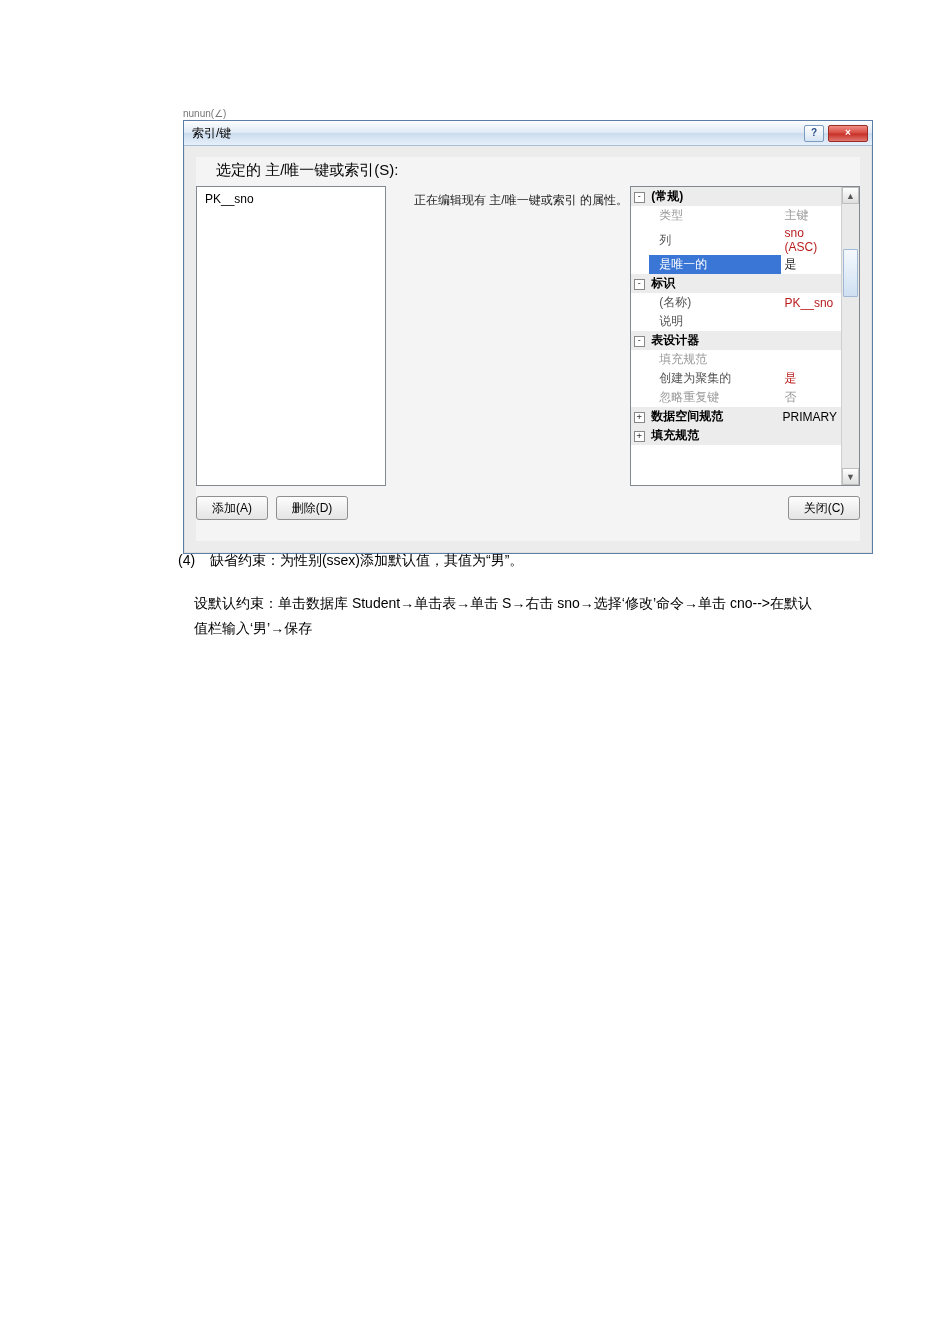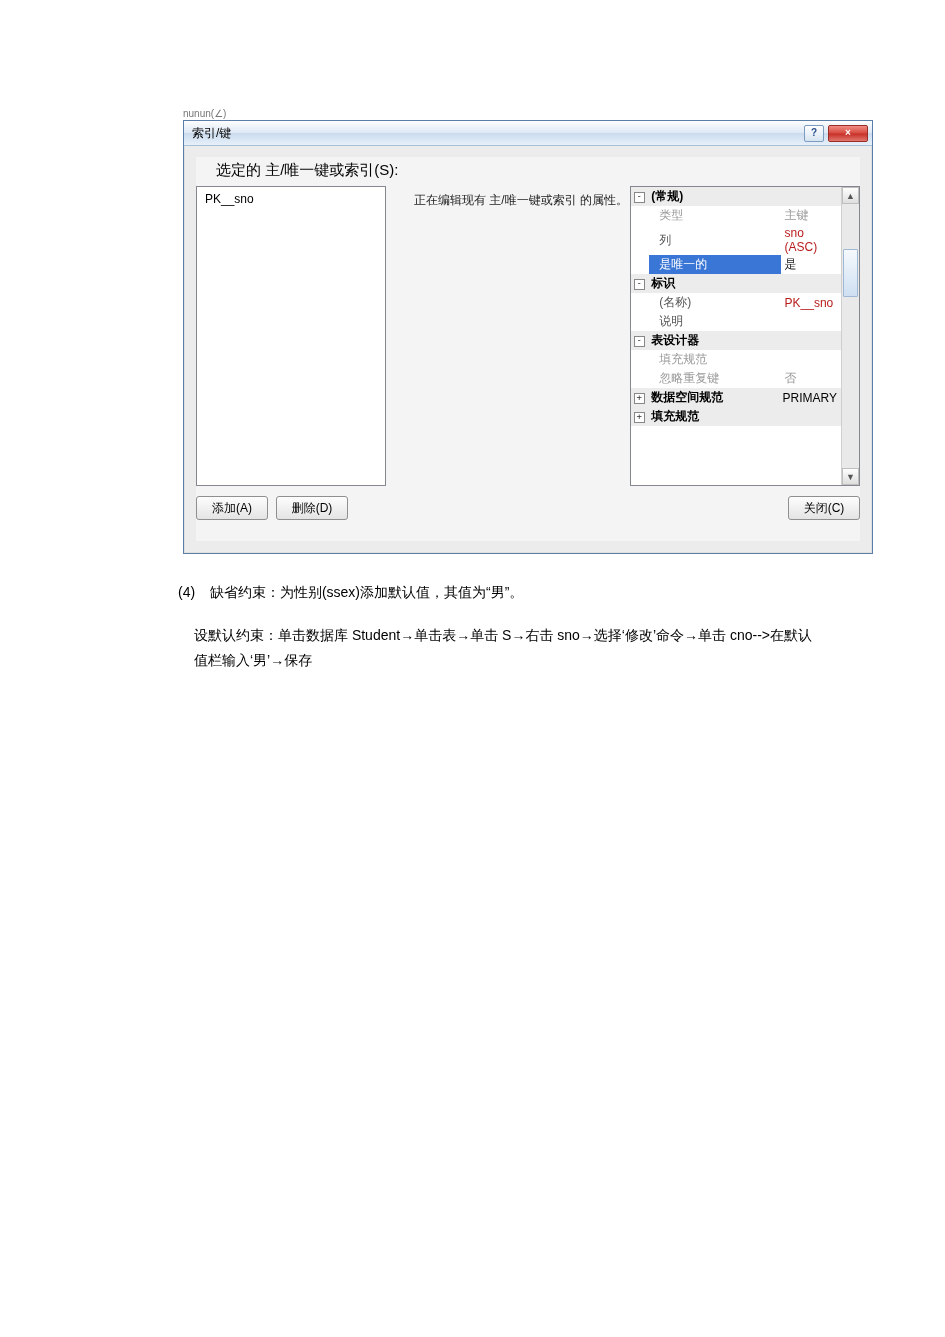--- a/index.html
+++ b/index.html
@@ -229,21 +229,21 @@
     display: inline-flex;
     align-items: center;
     justify-content: center;
     box-sizing: border-box;
   }
 
   
   .doc-text {
     position: absolute;
     left: 178px;
-    top: 580px;
+    top: 548px;
     width: 640px;
     font-size: 14px;
     color: #000;
     line-height: 1.8;
   }
   .doc-text .item4-label {
     display: inline-block;
     width: 28px;
   }
   .doc-text .para-indent {
@@ -332,20 +332,25 @@
 
                 <tr class="cat">
                   <td class="expander"><span class="boxed-expander">-</span></td>
                   <td class="catname" colspan="2">表设计器</td>
                 </tr>
                 <tr class="prop dim">
                   <td class="indent"></td>
                   <td class="label">填充规范</td>
                   <td class="value"></td>
                 </tr>
+                <tr class="prop">
+                  <td class="indent"></td>
+                  <td class="label">创建为聚集的</td>
+                  <td class="value">是</td>
+                </tr>
                 <tr class="prop dim">
                   <td class="indent"></td>
                   <td class="label">忽略重复键</td>
                   <td class="value">否</td>
                 </tr>
 
                 <tr class="cat">
                   <td class="expander"><span class="boxed-expander">+</span></td>
                   <td class="catname">数据空间规范</td>
                   <td class="catname" style="font-weight:normal;margin-top:44px;">PRIMARY</td>

